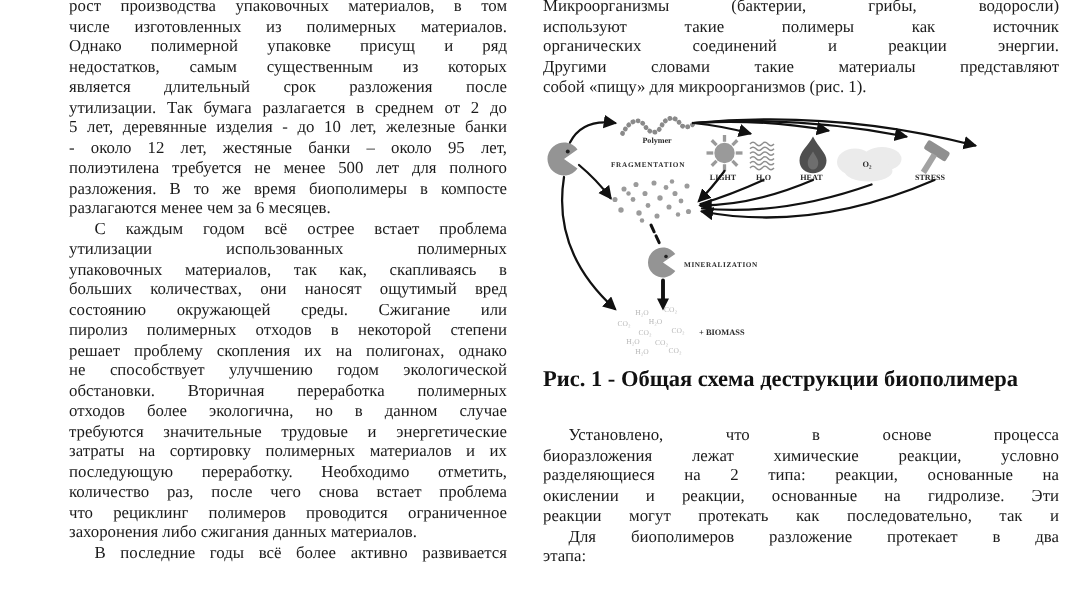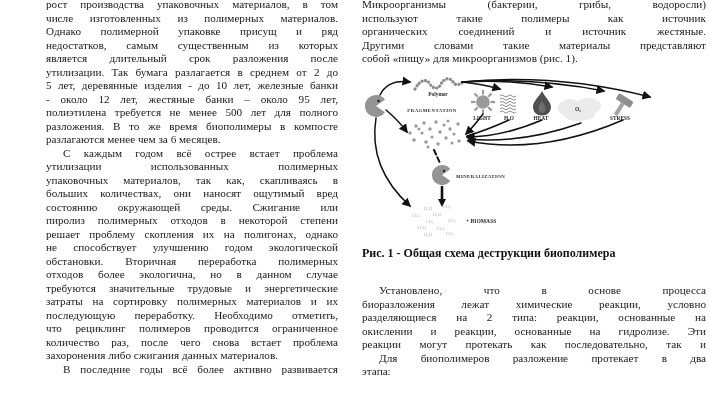--- a/index.html
+++ b/index.html
@@ -7,21 +7,21 @@
        font-family:"Liberation Serif", serif;}
   .page{position:absolute;left:0;top:0;width:710px;height:376px;overflow:hidden;}
   .col{position:absolute;top:-2px;}
   .col-left{left:46px;width:292px;}
   .col-right{left:362px;width:344px;}
   .line{font-size:11.2px;line-height:13.5px;height:13.5px;color:#1a1a1a;
         text-align:justify;text-align-last:left;white-space:normal;}
   .line.jl{text-align-last:justify;}
   .line.ind{text-indent:17px;}
   .fig-wrap{margin-top:10px;height:162px;}
-  .caption{margin-top:9px;font-size:12px;line-height:13.5px;font-weight:bold;color:#111;}
+  .caption{margin-top:9px;font-size:15px;line-height:13.5px;font-weight:bold;color:#111;}
   .bodylines{margin-top:24px;}
   svg text{font-family:"Liberation Serif", serif;}
   .flabel{font-weight:bold;fill:#2a2a2a;}
 </style>
 </head>
 <body>
 
 <div class="page">
 
   <div class="col col-left" id="leftcol">
@@ -42,32 +42,32 @@
       <div class="line jl">больших количествах, они наносят ощутимый вред</div>
       <div class="line jl">состоянию окружающей среды. Сжигание или</div>
       <div class="line jl">пиролиз полимерных отходов в некоторой степени</div>
       <div class="line jl">решает проблему скопления их на полигонах, однако</div>
       <div class="line jl">не способствует улучшению годом экологической</div>
       <div class="line jl">обстановки. Вторичная переработка полимерных</div>
       <div class="line jl">отходов более экологична, но в данном случае</div>
       <div class="line jl">требуются значительные трудовые и энергетические</div>
       <div class="line jl">затраты на сортировку полимерных материалов и их</div>
       <div class="line jl">последующую переработку. Необходимо отметить,</div>
+      <div class="line jl">количество раз, после чего снова встает проблема</div>
       <div class="line jl">что рециклинг полимеров проводится ограниченное</div>
-      <div class="line jl">количество раз, после чего снова встает проблема</div>
       <div class="line">захоронения либо сжигания данных материалов.</div>
       <div class="line jl ind">В последние годы всё более активно развивается</div>
       <div class="line jl">направление по разработке, так называемой</div>
     </div>
 
   <div class="col col-right">
     <div id="introlines">
         <div class="line jl">Микроорганизмы (бактерии, грибы, водоросли)</div>
         <div class="line jl">используют такие полимеры как источник</div>
-        <div class="line jl">органических соединений и источник жестяные.</div>
+        <div class="line jl">органических соединений и реакции энергии.</div>
         <div class="line jl">Другими словами такие материалы представляют</div>
         <div class="line">собой «пищу» для микроорганизмов (рис. 1).</div>
       </div>
 
     <div class="fig-wrap">
       <svg width="344" height="162" viewBox="0 0 344 162">
         <defs>
           <marker id="ah" markerWidth="7" markerHeight="7" refX="5" refY="3" orient="auto">
             <path d="M0,0 L6,3 L0,6 Z" fill="#111"></path>
           </marker>

